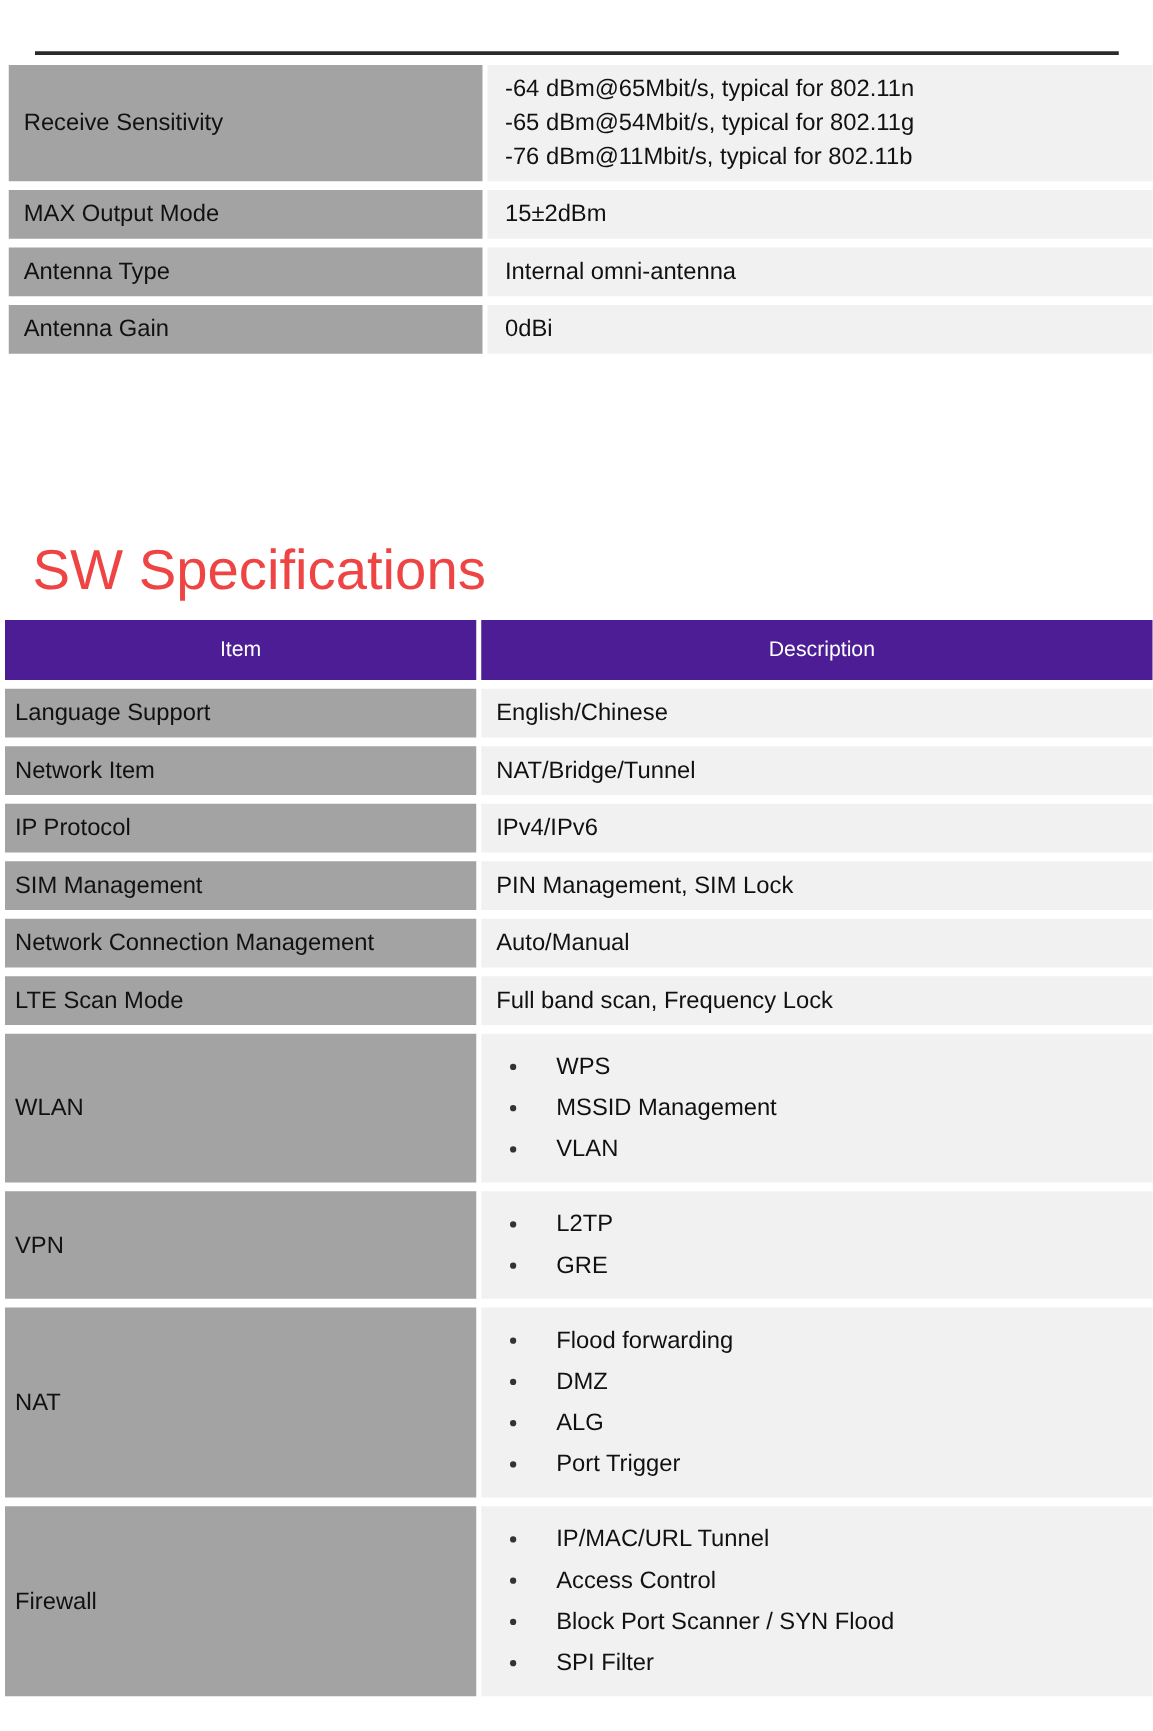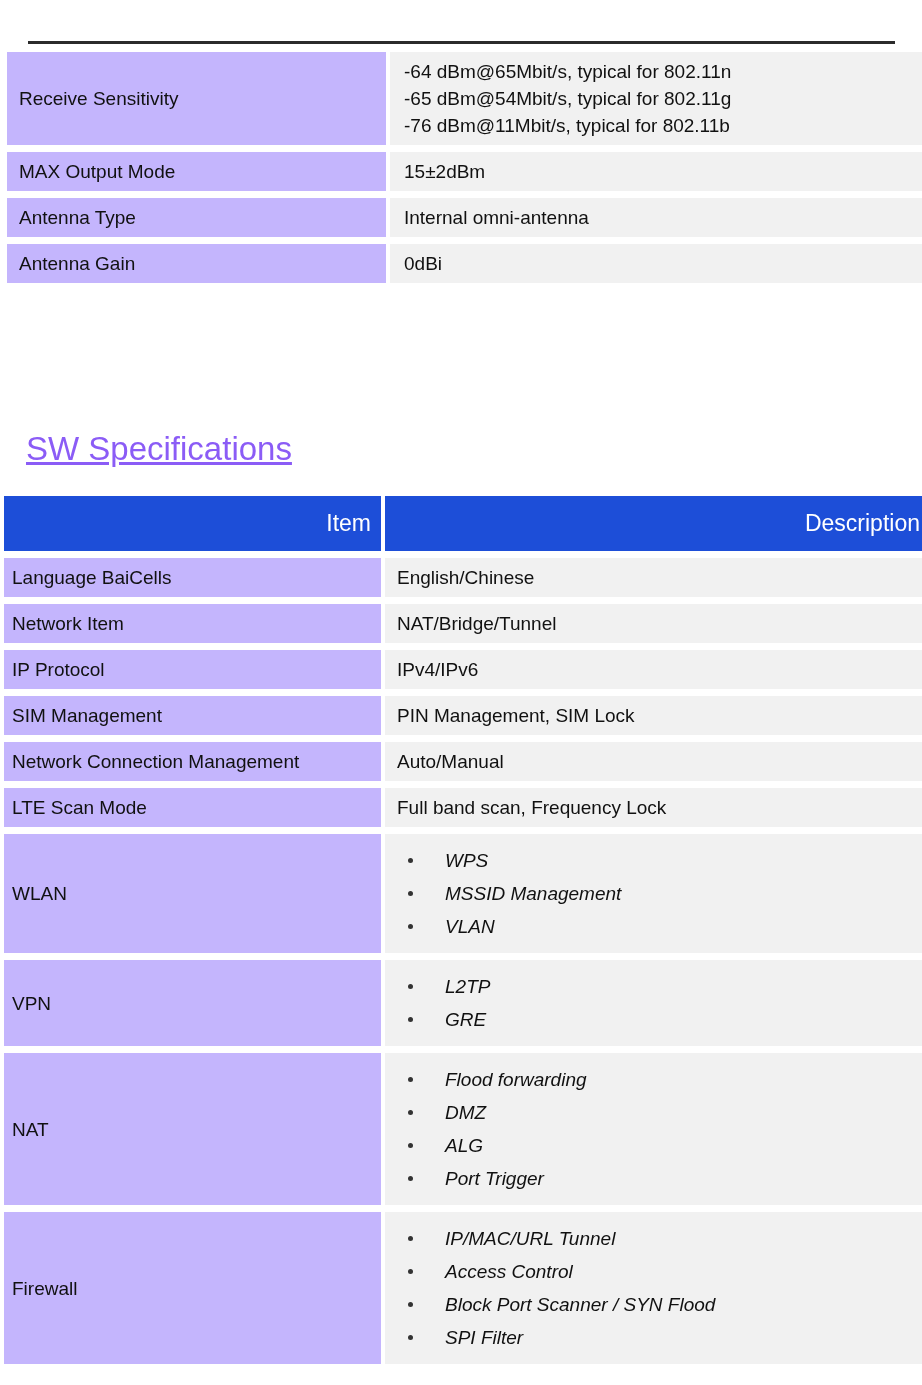--- a/index.html
+++ b/index.html
@@ -68,75 +68,73 @@
     table-layout: fixed;
   }
   .spec-table td {
     vertical-align: middle;
     padding: 6px 10px;
     font-size: 19px;
     line-height: 27px;
     color: #111111;
   }
   .spec-table td.k {
-    background: #c4b5fd;
+    background: #a3a3a3;
   }
   .spec-table td.v {
     background: #F1F1F1;
   }
   .spec-table th {
-    background: #1d4ed8;
+    background: #4c1d95;
     color: #ffffff;
     font-weight: normal;
-    font-size: 23px;
+    font-size: 17px;
     padding: 14px 10px;
-    text-align: right;
+    text-align: center;
   }
 
   
   #hw-table {
     left: 3px;
     top: 45px;
     width: 916px;
   }
   #hw-table col.c1 { width: 379px; }
   #hw-table col.c2 { width: 537px; }
   #hw-table td { padding-left: 12px; }
   #hw-table td.v { padding-left: 14px; }
   .multiline { white-space: pre-line; }
 
   
   .section-title {
     position: absolute;
     left: 26px;
     top: 430px;
-    font-size: 33px;
-    color: #8b5cf6;
+    font-size: 45px;
+    color: #ef4444;
     font-family: "Liberation Sans", sans-serif;
     letter-spacing: 0px;
     white-space: nowrap;
-    text-decoration: underline;
   }
 
   
   #sw-table {
     left: 0px;
     top: 489px;
     width: 922px;
   }
   #sw-table col.c1 { width: 377px; }
   #sw-table col.c2 { width: 545px; }
   #sw-table td { padding-left: 8px; }
   #sw-table td.v { padding-left: 12px; }
 
   ul.bullets {
     margin: 4px 0 4px 0;
     padding: 0;
     list-style: none;
-    font-style: italic;
   }
   ul.bullets li {
     position: relative;
     padding-left: 48px;
     line-height: 33px;
     font-size: 19px;
     color: #111111;
   }
   ul.bullets li::before {
     content: "";
@@ -191,21 +189,21 @@
       <col class="c2">
     </colgroup>
   <thead>
     <tr>
       <th>Item</th>
       <th>Description</th>
     </tr>
   </thead>
   <tbody>
     <tr>
-      <td class="k">Language BaiCells</td>
+      <td class="k">Language Support</td>
       <td class="v">English/Chinese</td>
     </tr>
     <tr>
       <td class="k">Network Item</td>
       <td class="v">NAT/Bridge/Tunnel</td>
     </tr>
     <tr>
       <td class="k">IP Protocol</td>
       <td class="v">IPv4/IPv6</td>
     </tr>

